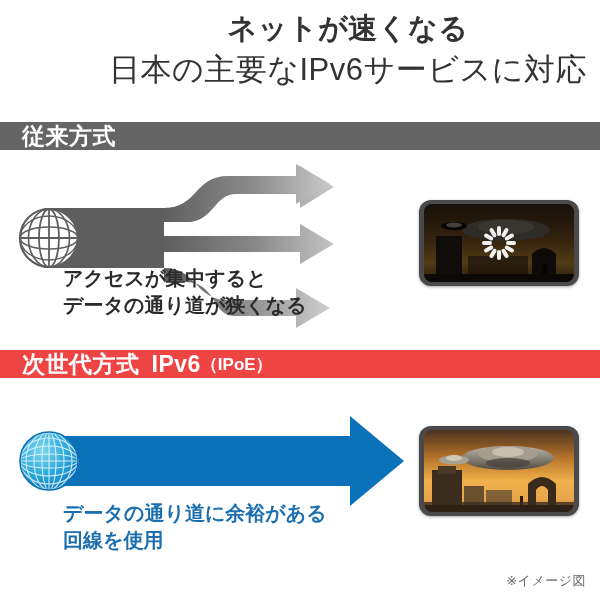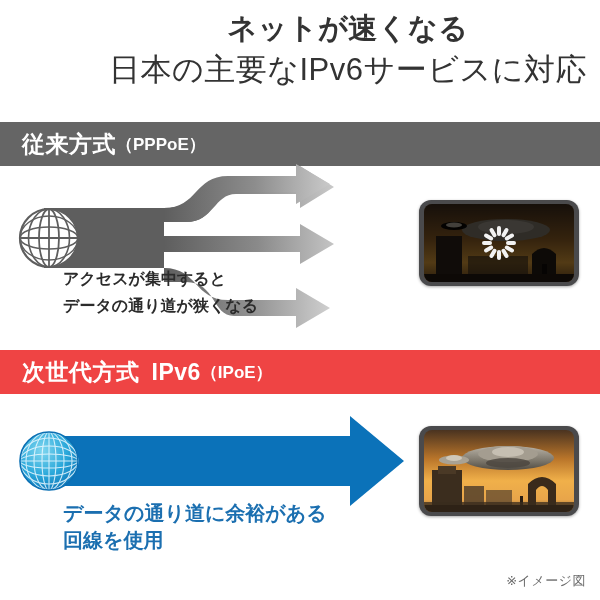--- a/index.html
+++ b/index.html
@@ -36,21 +36,21 @@
     font-weight: normal;
     line-height: 44px;
     letter-spacing: 0.5px;
   }
 
   
   .banner {
     position: absolute;
     left: 0;
     width: 600px;
-    height: 44px;
+    height: 28px;
     display: flex;
     align-items: center;
     box-sizing: border-box;
     padding-left: 22px;
     color: #ffffff;
     font-weight: bold;
   }
   .banner-legacy {
     top: 122px;
     background: #656565;
@@ -107,21 +107,21 @@
   
   .caption {
     position: absolute;
     font-weight: bold;
     line-height: 27px;
     white-space: pre-line;
   }
   .caption-legacy {
     left: 63px;
     top: 103px;
-    font-size: 16px;
+    font-size: 20px;
     color: #2b2b2b;
   }
   .caption-next {
     left: 63px;
     top: 110px;
     font-size: 20px;
     color: #1b6fb0;
   }
 
   
@@ -187,21 +187,20 @@
 </head>
 <body>
 
 <div class="title-block">
   <div class="title-line-1">ネットが速くなる</div>
   <div class="title-line-2">日本の主要なIPv6サービスに対応</div>
 </div>
 
 <div class="banner banner-legacy">
   <span class="banner-main">従来方式</span>
-  <span class="banner-sub">（PPPoE）</span>
 </div>
 
 <div class="section section-legacy">
 
   <svg class="flow-legacy" viewBox="0 0 600 188">
     <defs>
       <linearGradient id="gFadeTop" x1="0" y1="0" x2="1" y2="0">
         <stop offset="0%" stop-color="#5e5e5e"></stop>
         <stop offset="55%" stop-color="#8d8d8d"></stop>
         <stop offset="100%" stop-color="#c9c9c9"></stop>

